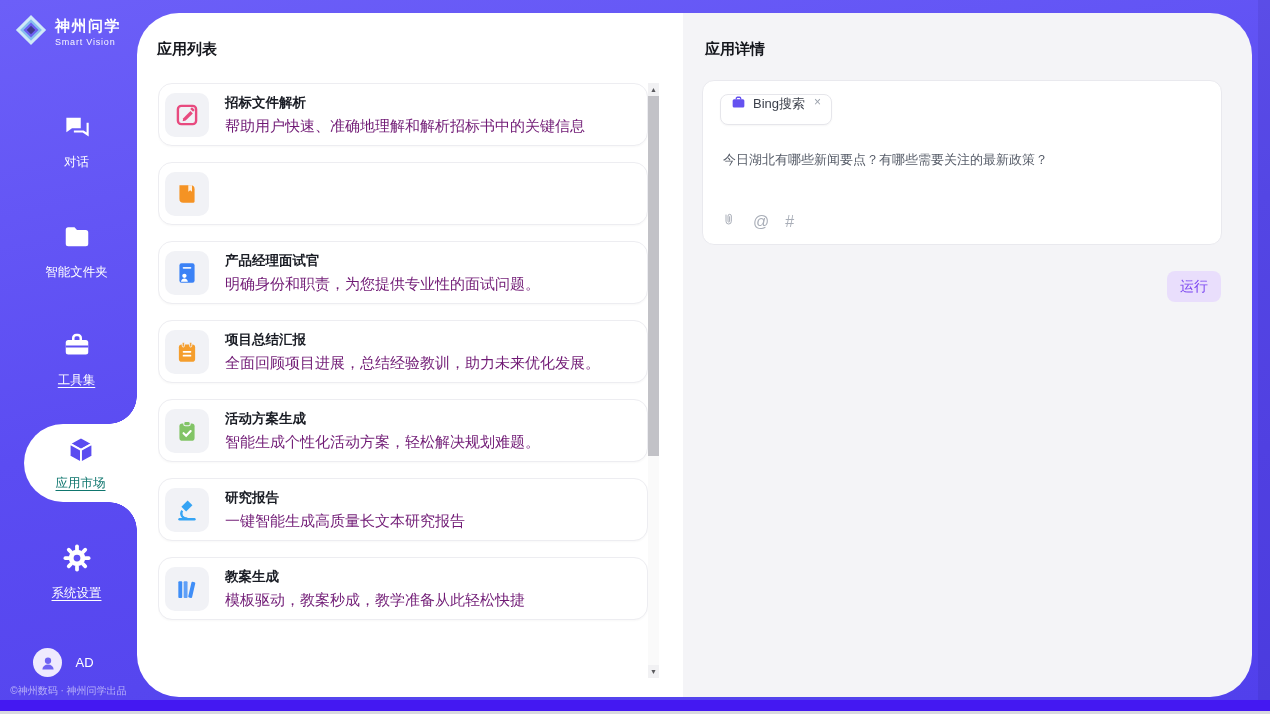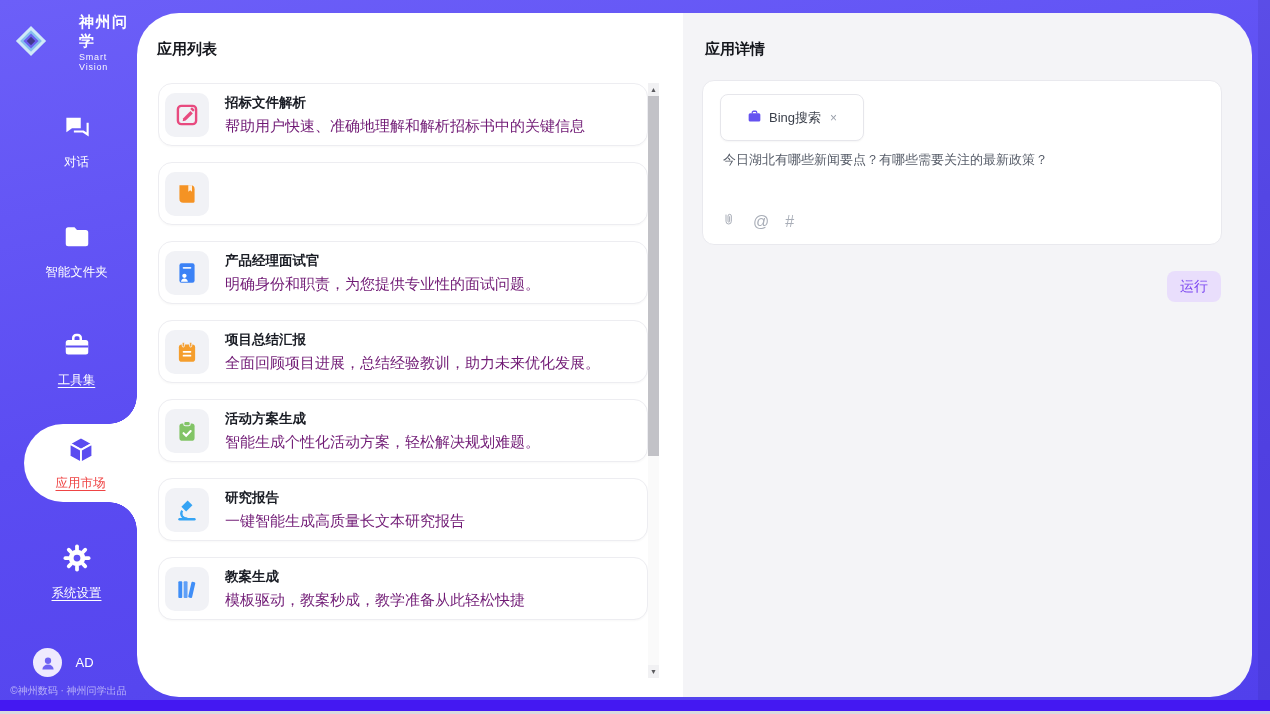--- a/index.html
+++ b/index.html
@@ -8,34 +8,34 @@
 
   
   .frame { position:absolute; left:0; top:0; width:1270px; height:700px;
            background:linear-gradient(168deg,#6c5ff8 0%,#5b4cf2 48%,#5140ec 100%); }
   .right-strip { position:absolute; right:0; top:0; width:12px; height:700px; background:rgba(25,16,110,0.10); }
   .bottom-accent { position:absolute; left:0; top:700px; width:1270px; height:11px; background:#4418f2; }
 
   
   .sidebar { position:absolute; left:0; top:0; width:137px; height:700px; color:#fff; }
   .logo { position:absolute; left:14px; top:13px; display:flex; align-items:center; gap:7px; }
-  .logo-text { display:flex; flex-direction:column;margin-left:24px; }
+  .logo-text { display:flex; flex-direction:column; }
   .logo-name { font-size:15px; font-weight:bold; letter-spacing:1.5px; }
   .logo-sub { font-size:9px; opacity:.95; letter-spacing:.8px; margin-top:1px; }
   .nav-item { position:absolute; left:0; width:153px; display:flex; flex-direction:column; align-items:center; gap:8px; cursor:pointer; }
   .nav-label { font-size:12.5px; color:#fff; }
   .nav-label.u { text-decoration:underline; text-underline-offset:3px; }
   .nav-bubble { position:absolute; left:24px; top:424px; width:113px; height:78px; background:#fff;
                 border-radius:39px 0 0 39px; display:flex; flex-direction:column; align-items:center;
                 justify-content:center; gap:5px; cursor:pointer; }
   .nav-bubble::before { content:""; position:absolute; right:0; top:-28px; width:28px; height:28px;
                 background:radial-gradient(circle at 0 0, rgba(255,255,255,0) 27.5px, #fff 28px); }
   .nav-bubble::after { content:""; position:absolute; right:0; bottom:-28px; width:28px; height:28px;
                 background:radial-gradient(circle at 0 100%, rgba(255,255,255,0) 27.5px, #fff 28px); }
-  .nav-bubble .nav-label { color:#ef4444; text-decoration:underline; text-underline-offset:3px; }
+  .nav-bubble .nav-label { color:#0f766e; text-decoration:underline; text-underline-offset:3px; }
   .user-row { position:absolute; left:0; top:648px; width:127px; display:flex; align-items:center; justify-content:center; gap:13px; }
   .avatar { width:29px; height:29px; border-radius:50%; background:#efeafe; display:flex; align-items:center; justify-content:center; }
   .user-name { font-size:13px; }
   .copyright { position:absolute; left:0; top:684px; width:137px; text-align:center; font-size:10px; color:rgba(255,255,255,0.55); white-space:nowrap; }
 
   
   .content { position:absolute; left:137px; top:13px; width:1115px; height:684px; border-radius:42px;
              overflow:hidden; display:flex; }
   .panel-list { width:546px; background:#fff; position:relative; }
   .panel-detail { flex:1; background:#f4f4f7; position:relative; }
@@ -58,22 +58,22 @@
   
   .scrollbar { position:absolute; left:511px; top:70px; width:11px; height:595px; background:#fafafa; }
   .sb-btn { position:absolute; left:0; width:11px; height:13px; background:#f1f1f3; color:#5a5a5e;
             font-size:7px; line-height:13px; text-align:center; cursor:pointer; }
   .sb-up { top:0; } .sb-down { bottom:0; }
   .sb-thumb { position:absolute; left:0; top:13px; width:11px; height:360px; background:#c2c2c7; cursor:grab; }
 
   
   .detail-card { position:absolute; left:19px; top:67px; width:520px; height:165px; background:#fff;
                  border:1px solid #e9e9ee; border-radius:12px; }
-  .tool-tag { position:absolute; left:17px; top:13px; height:47px; display:inline-flex; align-items:center;
-              gap:7px; padding:0 26px; border:1px solid #e6e6eb; border-radius:8px; background:#fff;
+  .tool-tag { position:absolute; left:17px; top:13px; height:31px; display:inline-flex; align-items:flex-start;
+              gap:7px; padding:0 10px; border:1px solid #e6e6eb; border-radius:8px; background:#fff;
               font-size:13px; color:#3a3f4a; box-shadow:0 1px 2px rgba(0,0,0,0.04); cursor:default; }
   .tag-close { color:#9aa0ab; font-size:12px; margin-left:2px; cursor:pointer; }
   .query-text { position:absolute; left:20px; top:70px; font-size:13px; color:#565c68; width:480px; }
   .composer-icons { position:absolute; left:18px; bottom:12px; display:flex; gap:16px; align-items:center; color:#a9aeb8; }
   .ci { font-size:16px; line-height:16px; cursor:pointer; }
   .run-button { position:absolute; right:31px; top:258px; height:31px; padding:4px 13px; background:#e9defc;
                 color:#7a45f0; font-size:14px; border-radius:8px; border:none; display:inline-flex;
                 align-items:center; cursor:pointer; font-family:inherit; }
 </style>
 </head>

